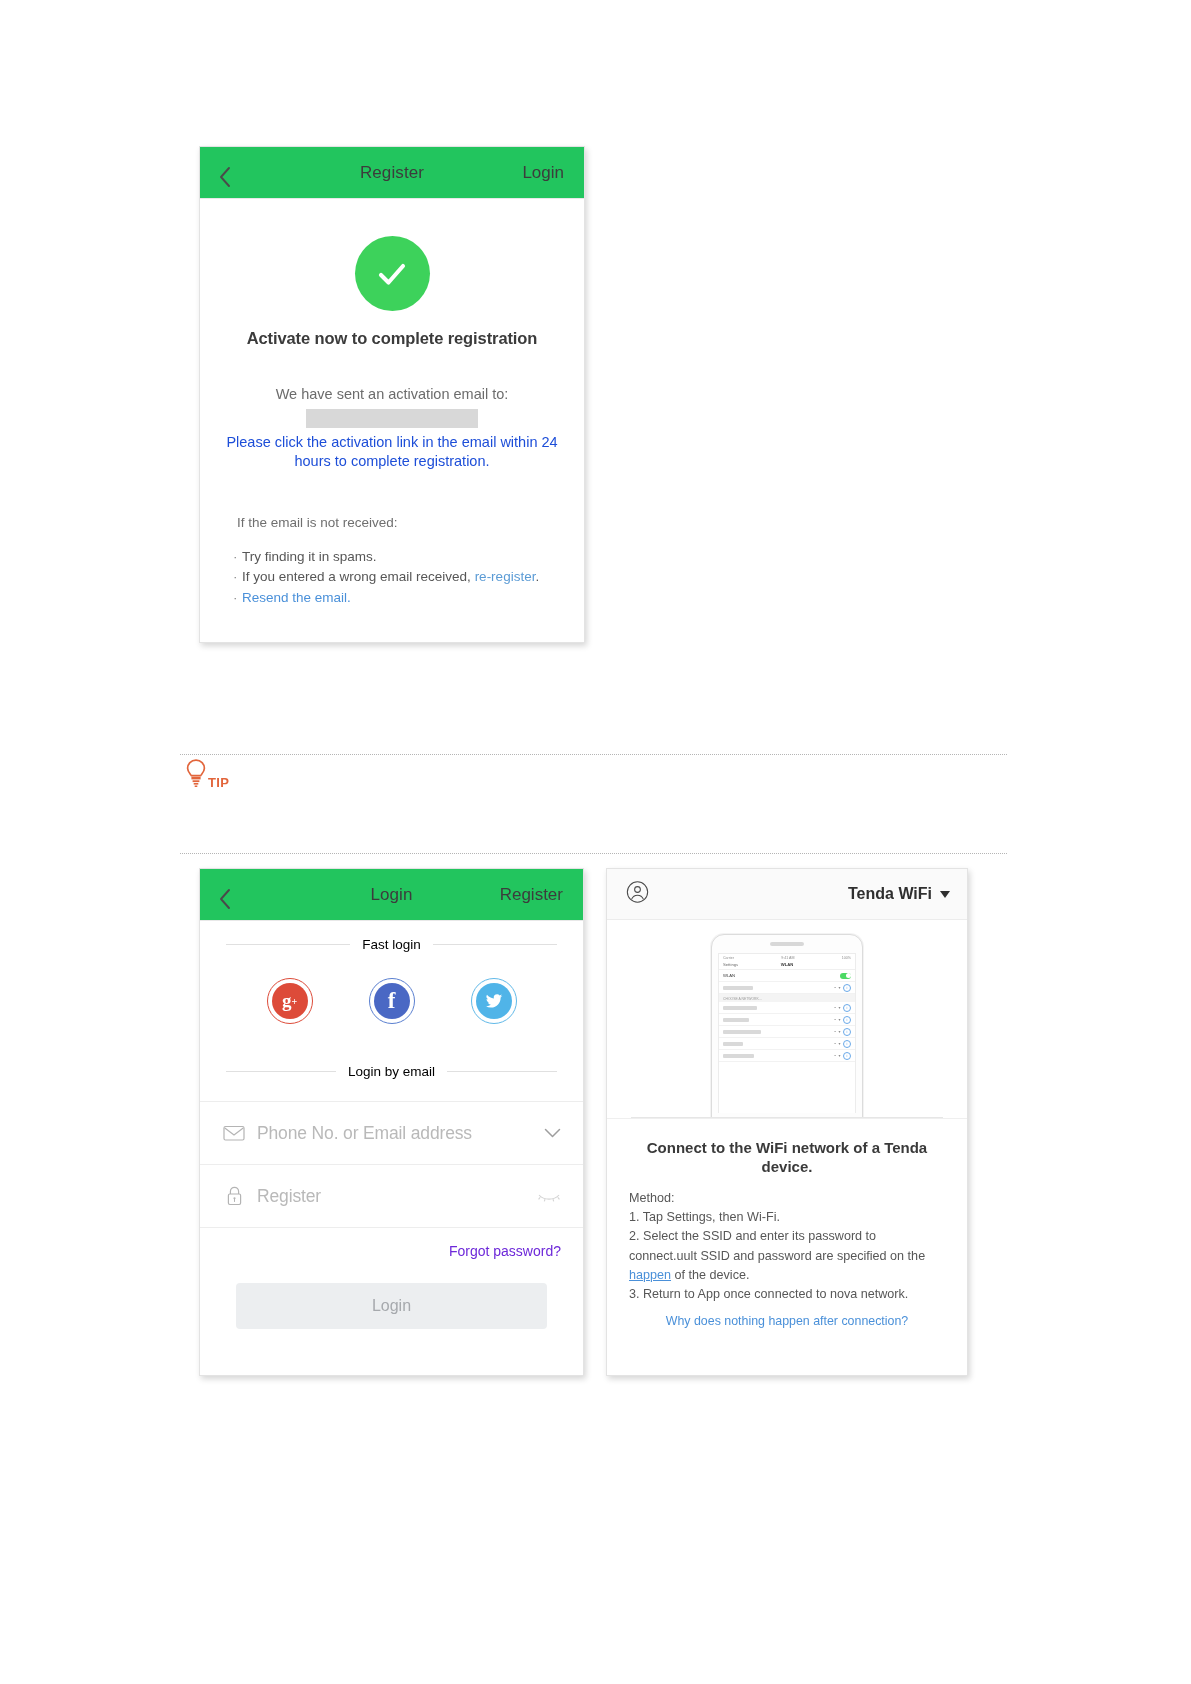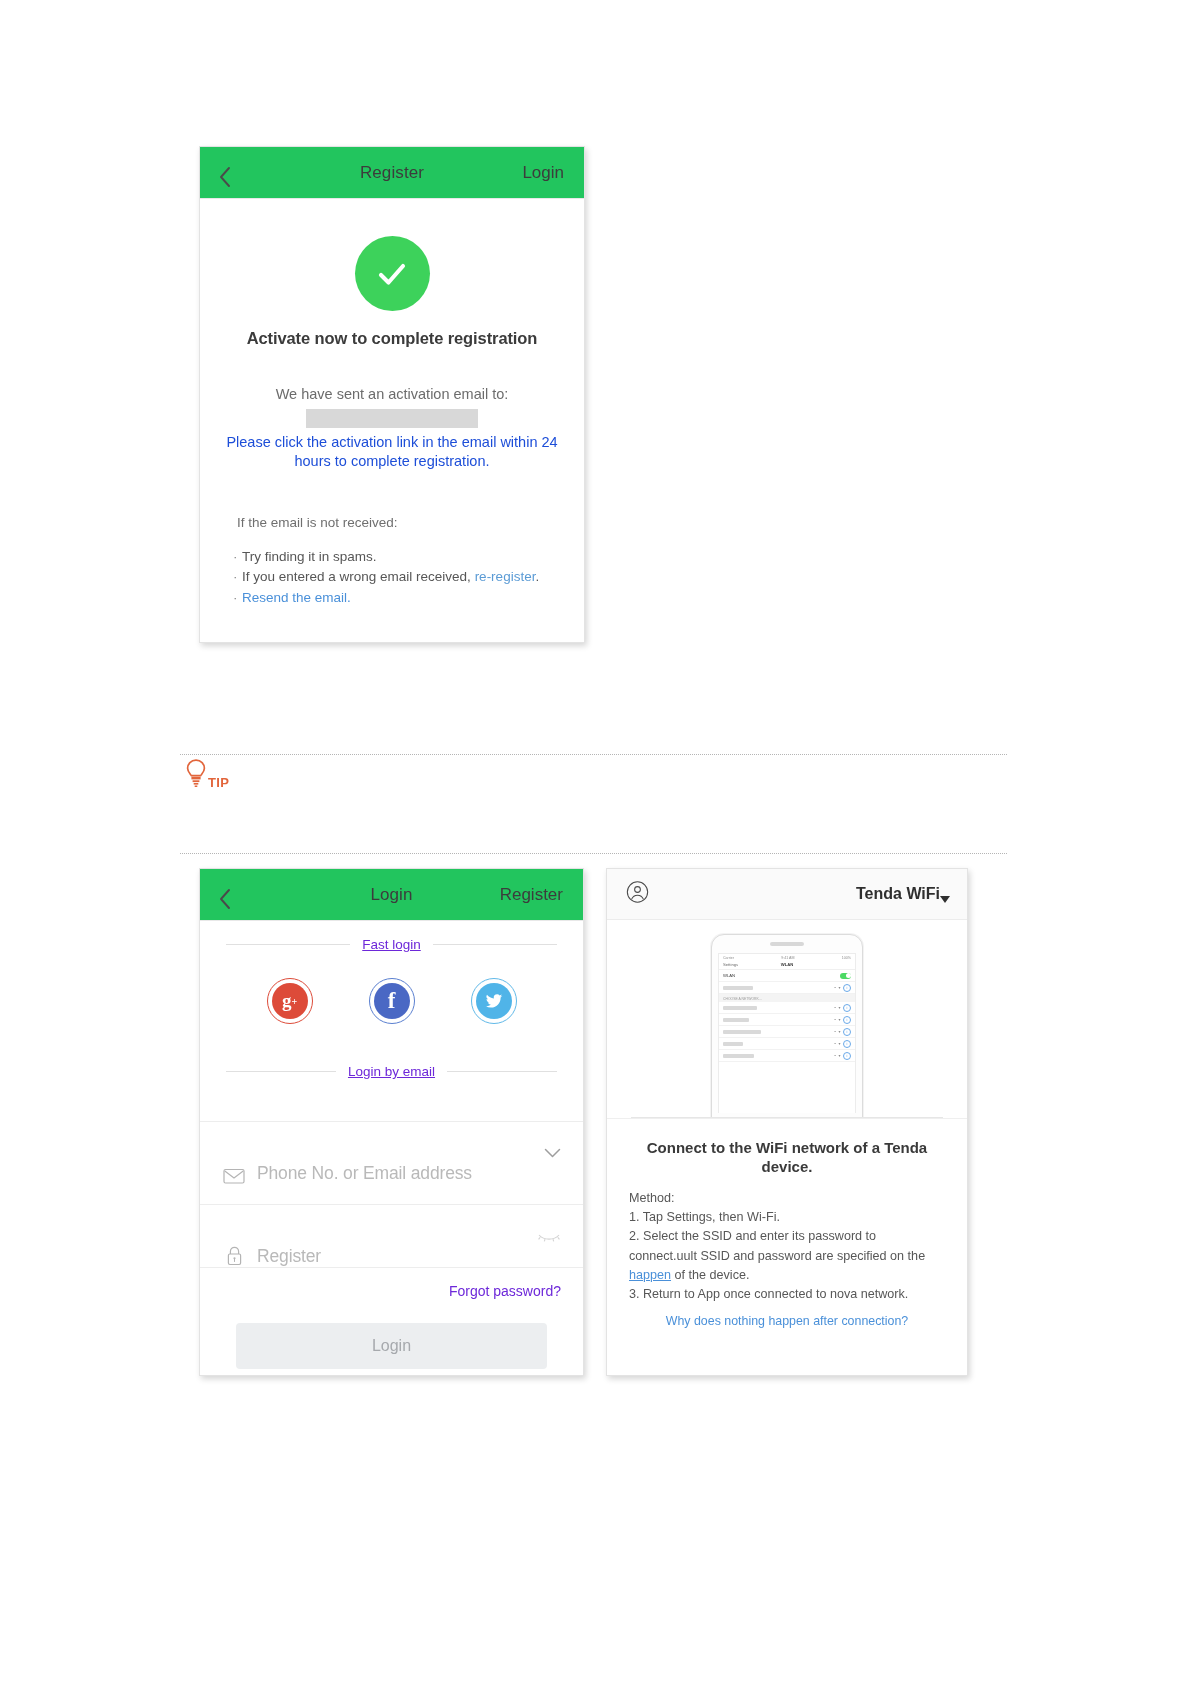--- a/index.html
+++ b/index.html
@@ -177,24 +177,23 @@
     padding: 0 26px;
     margin-top: 16px;
   }
   .sep-line {
     flex: 1;
     border-top: 1px solid #e0e0e0;
     height: 0;
   }
   .sep-text {
     font-size: 13.5px;
-    color: #6d28d9;
+    color: #000000;
     padding: 0 12px;
     white-space: nowrap;
-    text-decoration: underline;
   }
   .social-row {
     display: flex;
     justify-content: center;
     gap: 56px;
     margin-top: 26px;
   }
   .social-btn {
     width: 46px;
     height: 46px;
@@ -223,27 +222,26 @@
   }
   .gplus { color: #dd4b39; }
   .gplus .social-inner { background: #dd4b39; font-size: 19px; font-family: "Liberation Serif", serif; }
   .fb { color: #5a7fd0; }
   .fb .social-inner { background: #4a68c4; font-size: 23px; font-family: "Liberation Serif", serif; }
   .tw { color: #61b9e8; }
   .tw .social-inner { background: #50b4e8; }
 
   .field-row {
     display: flex;
-    align-items: flex-end;
+    align-items: center;
     height: 63px;
     border-top: 1px solid #ededed;
     padding: 0 22px;
     position: relative;
     box-sizing: border-box;
-    margin-top: 20px;
   }
   .field-icon {
     width: 24px;
     display: flex;
     align-items: center;
     justify-content: center;
     flex: none;
   }
   .field-placeholder {
     margin-left: 11px;
@@ -301,21 +299,22 @@
     left: 19px;
     top: 50%;
     transform: translateY(-50%);
   }
   .tenda-title-wrap {
     position: absolute;
     right: 17px;
     top: 50%;
     transform: translateY(-50%);
     display: flex;
-    align-items: flex-end;
+    align-items: center;
+    gap: 8px;
   }
   .tenda-title {
     font-size: 16px;
     font-weight: bold;
     color: #2f2f2f;
   }
   .caret-down {
     width: 0; height: 0;
     border-left: 5.5px solid transparent;
     border-right: 5.5px solid transparent;

